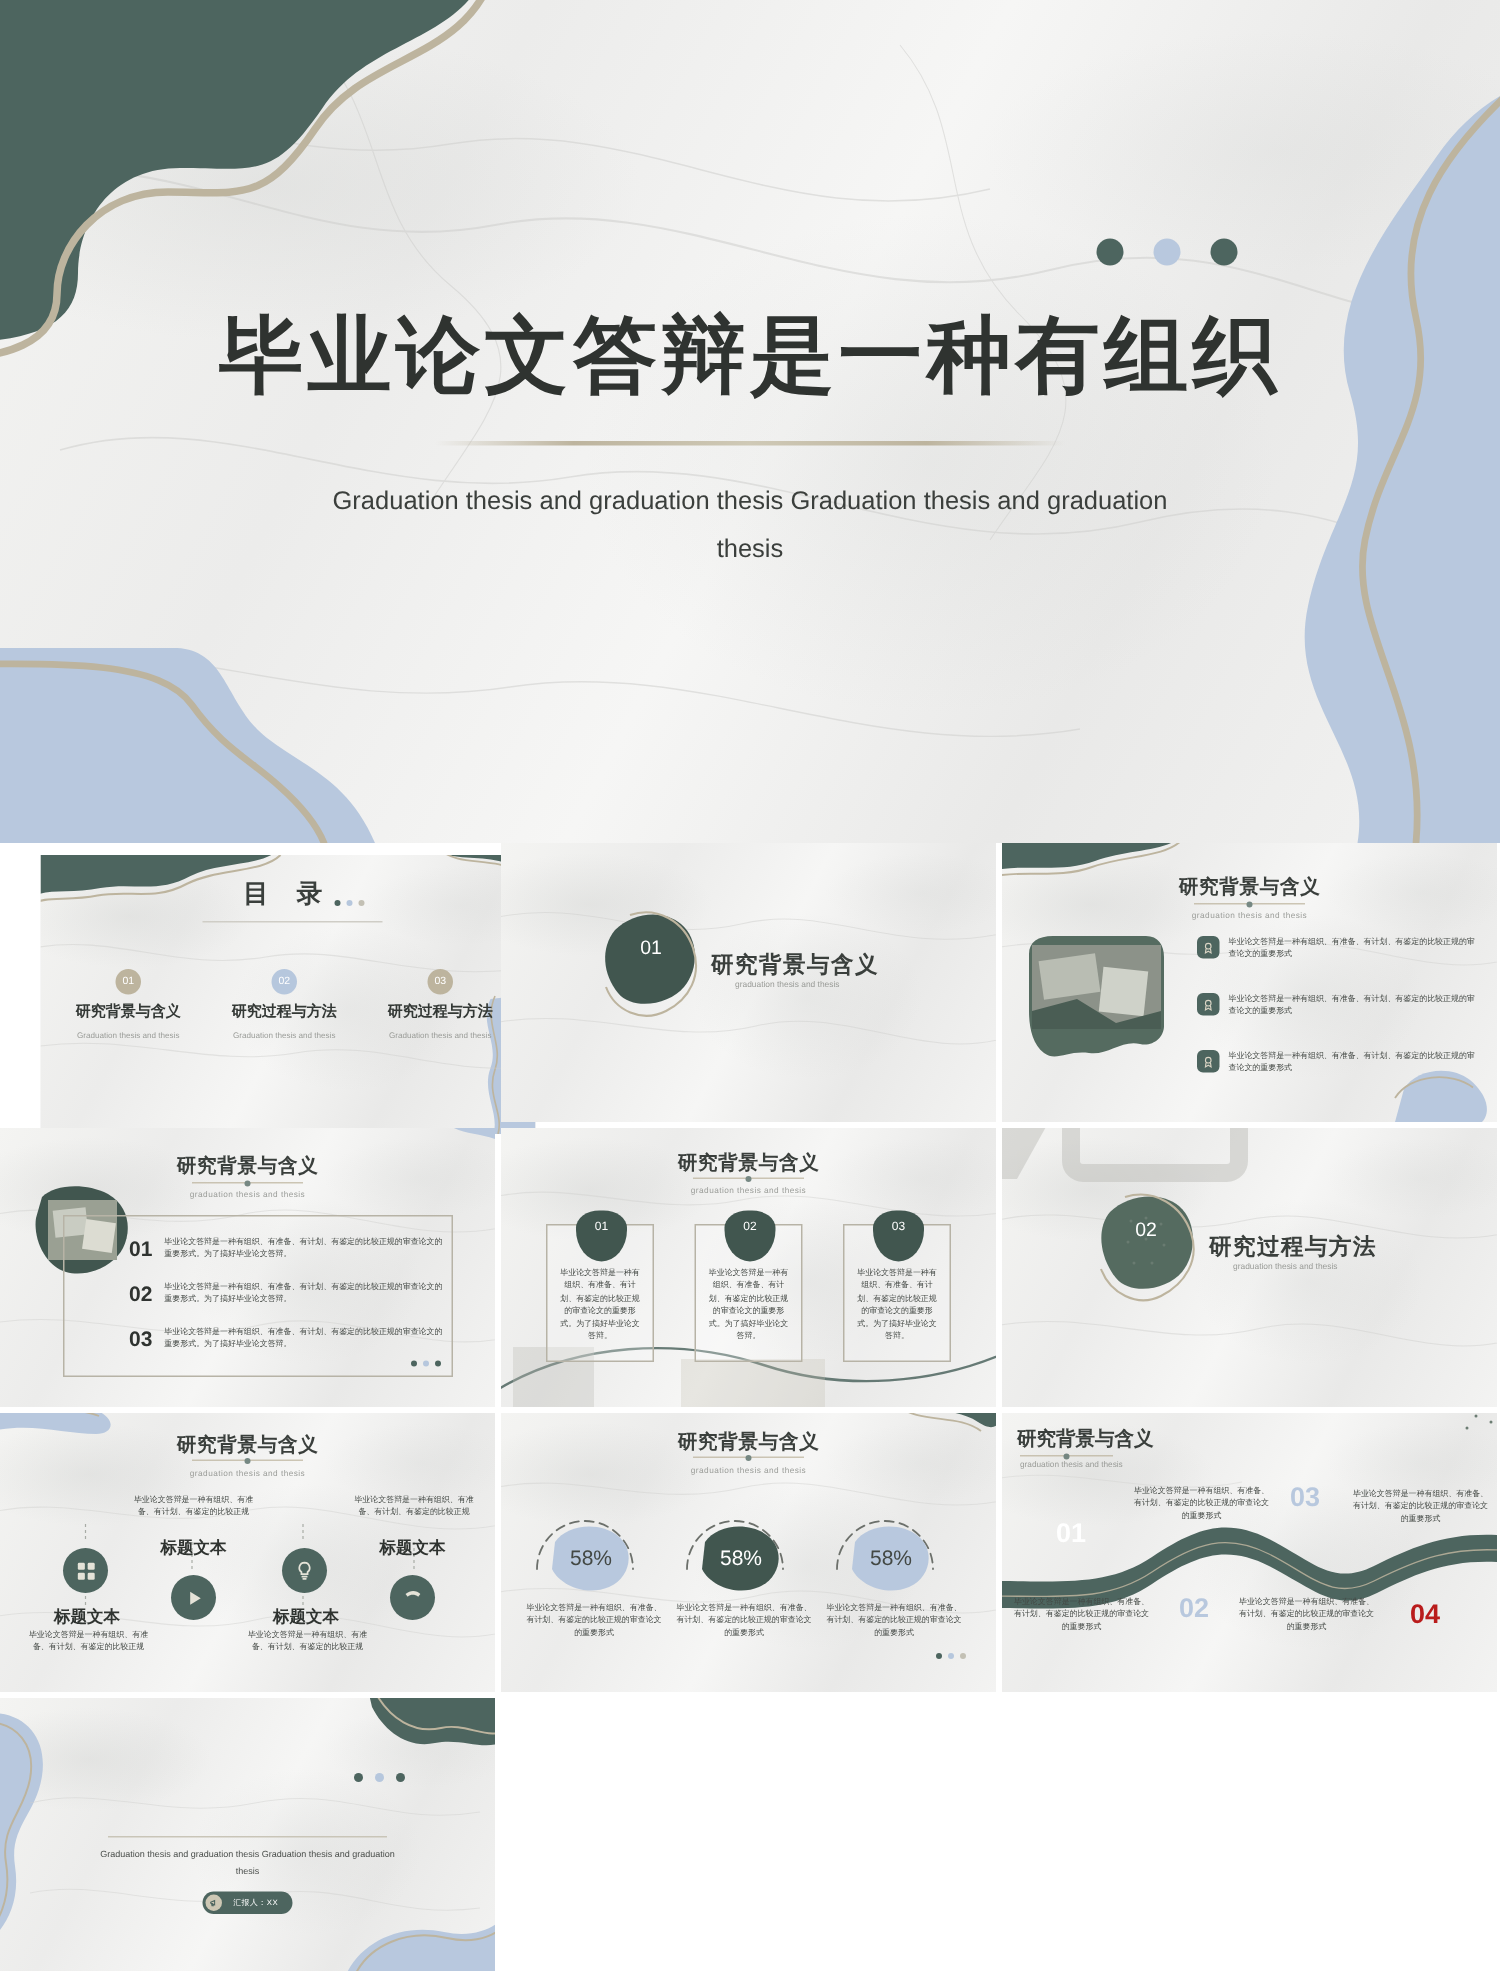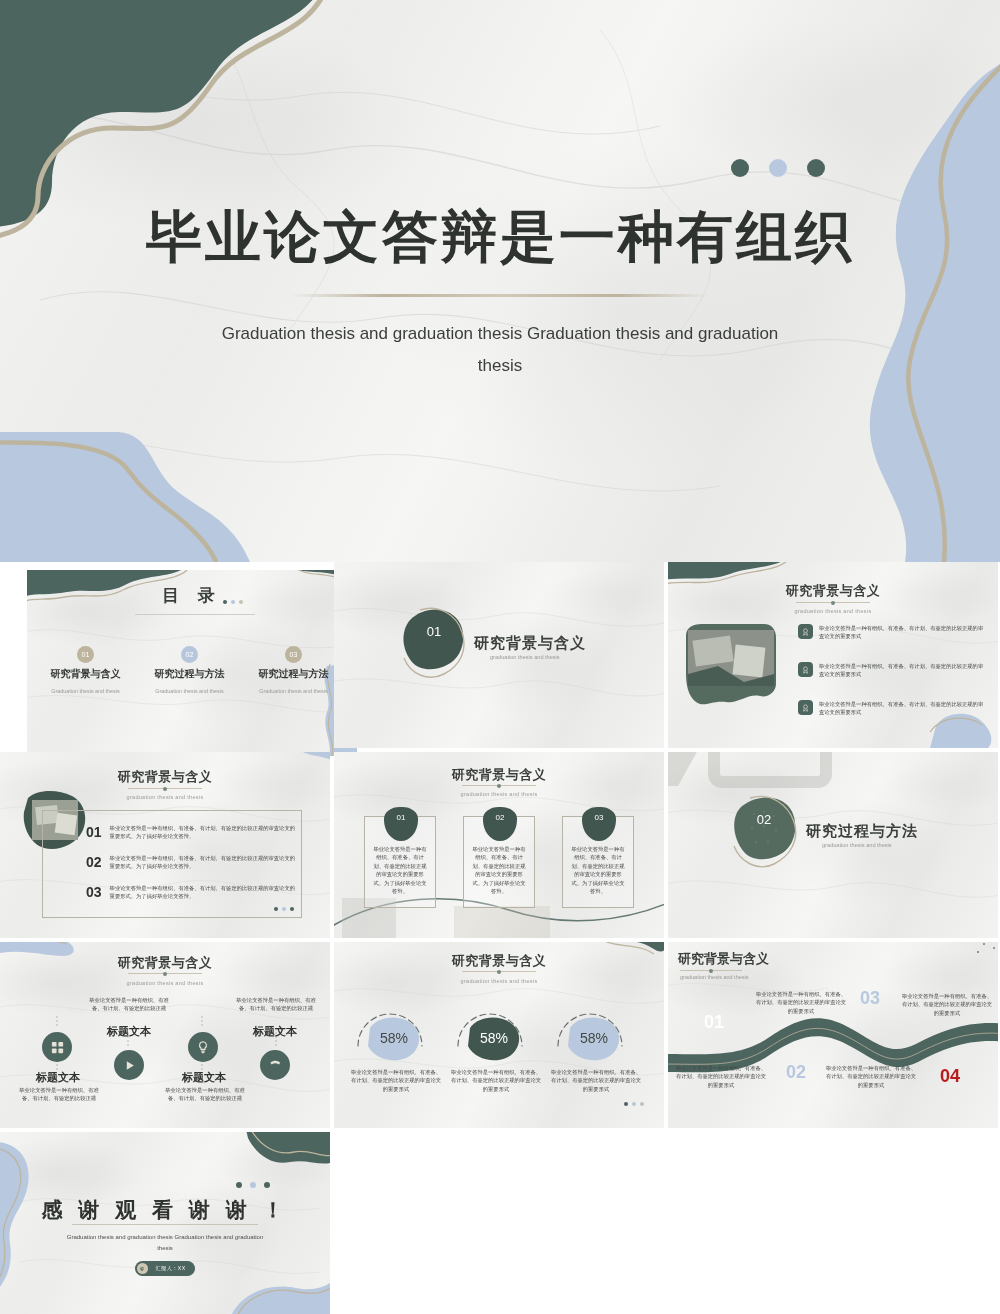--- a/index.html
+++ b/index.html
@@ -525,21 +525,20 @@
         <g stroke="#cfcfcd" fill="none" opacity=".45" stroke-width=".7">
           <path d="M20 70 C 70 58, 110 82, 170 70 S 260 86, 320 76"></path>
           <path d="M20 130 C 70 120, 110 144, 170 132 S 260 148, 320 140"></path>
         </g>
       </svg>
       <div class="pager" style="left:236px; top:50px; gap:8px;">
         <i style="width:6px;height:6px;"></i>
         <i class="b" style="width:6px;height:6px;"></i>
         <i style="width:6px;height:6px;"></i>
       </div>
-      <div style="position:absolute;left:0;top:64px;width:330px;text-align:center;font-size:21px;font-weight:700;color:#2f3330;letter-spacing:5px;">感 谢 观 看 谢 谢 ！</div>
       <div style="position:absolute;left:72px;top:92px;width:186px;height:1px;background:#c9c5b8;"></div>
       <div style="position:absolute;left:64px;top:100px;width:202px;text-align:center;font-size:6px;line-height:11px;color:#4b4f4c;">Graduation thesis and graduation thesis  Graduation thesis and graduation thesis</div>
       <div style="position:absolute;left:135px;top:129px;width:60px;height:15px;border-radius:8px;background:#4d655f;display:flex;align-items:center;padding-left:2px;">
         <span style="width:11px;height:11px;border-radius:50%;background:#cdc7b4;flex:0 0 auto;display:flex;align-items:center;justify-content:center;">
           <svg width="7" height="7" viewBox="0 0 24 24" fill="none" stroke="#4d655f" stroke-width="2.4" stroke-linecap="round">
               <path d="M5 11 L14 7 L14 17 L5 13 Z"></path>
               <path d="M7 13 L8 19 L11 19 L9.6 14"></path>
             </svg>
         </span>
         <span style="flex:1;text-align:center;color:#fff;font-size:5.2px;letter-spacing:.4px;padding-right:2px;">汇报人：XX</span>

